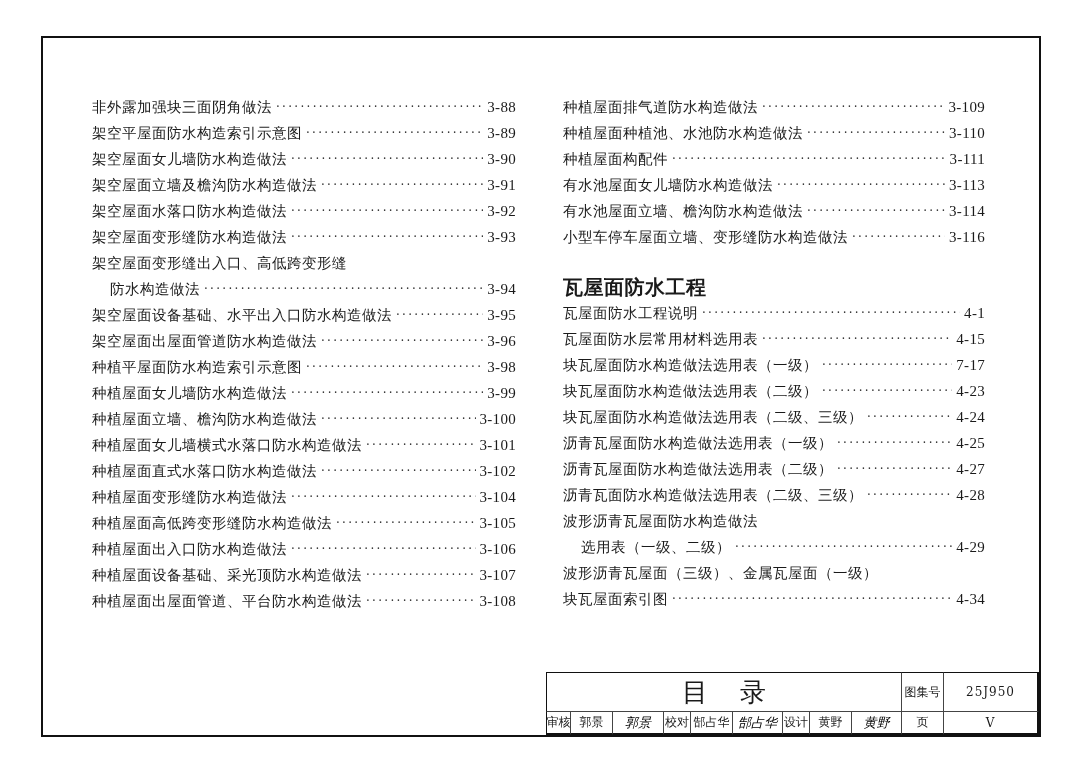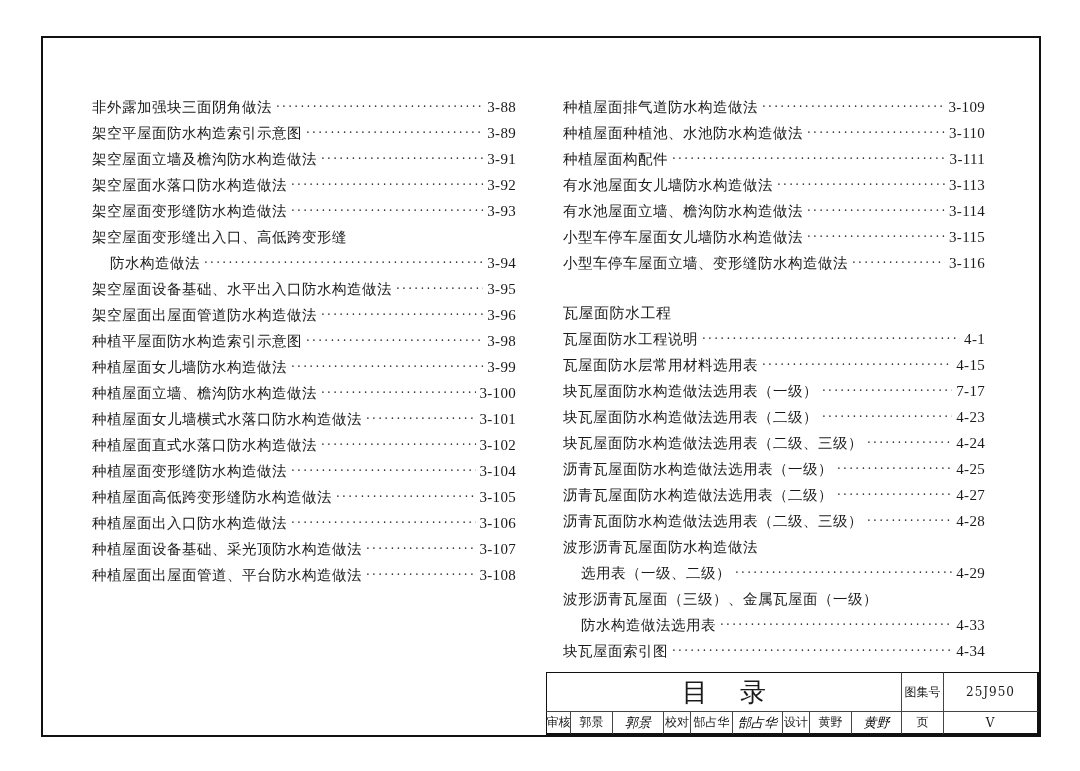--- a/index.html
+++ b/index.html
@@ -27,21 +27,21 @@
   }
   .row .dots::before {
     content: "·······································································································";
   }
   .row .page {
     flex: 0 0 auto; text-align: right; font-family: "Liberation Serif", "DejaVu Serif", serif; font-size: 15px;
     letter-spacing: 0.3px;
   }
   .row.indent .label { padding-left: 18px; }
   .row.cont .label { }
-  .row.section { font-weight: normal; font-family: "DejaVu Sans", "Liberation Sans", sans-serif; font-size: 15px; }
+  .row.section { font-weight: bold; font-family: "DejaVu Sans", "Liberation Sans", sans-serif; font-size: 20px; }
   .spacer { height: 24px; }
 
   .titleblock {
     position: absolute; left: 546px; top: 672px; width: 493px; height: 63px;
   }
   .tb-cell {
     position: absolute; box-sizing: border-box; display: flex; align-items: center; justify-content: center;
     border-right: 1px solid #444; border-bottom: 1px solid #444;
     font-size: 12px; white-space: nowrap;
   }
@@ -63,20 +63,25 @@
       <span class="label">非外露加强块三面阴角做法</span>
       <span class="dots"></span>
       <span class="page">3-88</span>
     </div>
   <div class="row">
       <span class="label">架空平屋面防水构造索引示意图</span>
       <span class="dots"></span>
       <span class="page">3-89</span>
     </div>
   <div class="row">
+      <span class="label">架空屋面女儿墙防水构造做法</span>
+      <span class="dots"></span>
+      <span class="page">3-90</span>
+    </div>
+  <div class="row">
       <span class="label">架空屋面立墙及檐沟防水构造做法</span>
       <span class="dots"></span>
       <span class="page">3-91</span>
     </div>
   <div class="row">
       <span class="label">架空屋面水落口防水构造做法</span>
       <span class="dots"></span>
       <span class="page">3-92</span>
     </div>
   <div class="row">
@@ -174,25 +179,20 @@
       <span class="label">有水池屋面女儿墙防水构造做法</span>
       <span class="dots"></span>
       <span class="page">3-113</span>
     </div>
   <div class="row">
       <span class="label">有水池屋面立墙、檐沟防水构造做法</span>
       <span class="dots"></span>
       <span class="page">3-114</span>
     </div>
   <div class="row">
-      <span class="label">小型车停车屋面女儿墙防水构造做法</span>
-      <span class="dots"></span>
-      <span class="page">3-115</span>
-    </div>
-  <div class="row">
       <span class="label">小型车停车屋面立墙、变形缝防水构造做法</span>
       <span class="dots"></span>
       <span class="page">3-116</span>
     </div>
 
   <div class="spacer"></div>
 
   <div class="row section">
       <span class="label">瓦屋面防水工程</span>
     </div>
@@ -240,25 +240,20 @@
   <div class="row cont">
       <span class="label">波形沥青瓦屋面防水构造做法</span>
     </div>
   <div class="row indent">
       <span class="label">选用表（一级、二级）</span>
       <span class="dots"></span>
       <span class="page">4-29</span>
     </div>
   <div class="row cont">
       <span class="label">波形沥青瓦屋面（三级）、金属瓦屋面（一级）</span>
-    </div>
-  <div class="row indent">
-      <span class="label">防水构造做法选用表</span>
-      <span class="dots"></span>
-      <span class="page">4-33</span>
     </div>
   <div class="row">
       <span class="label">块瓦屋面索引图</span>
       <span class="dots"></span>
       <span class="page">4-34</span>
     </div>
 </div>
 
 <div class="titleblock">
   <div class="tb-outer"></div>

